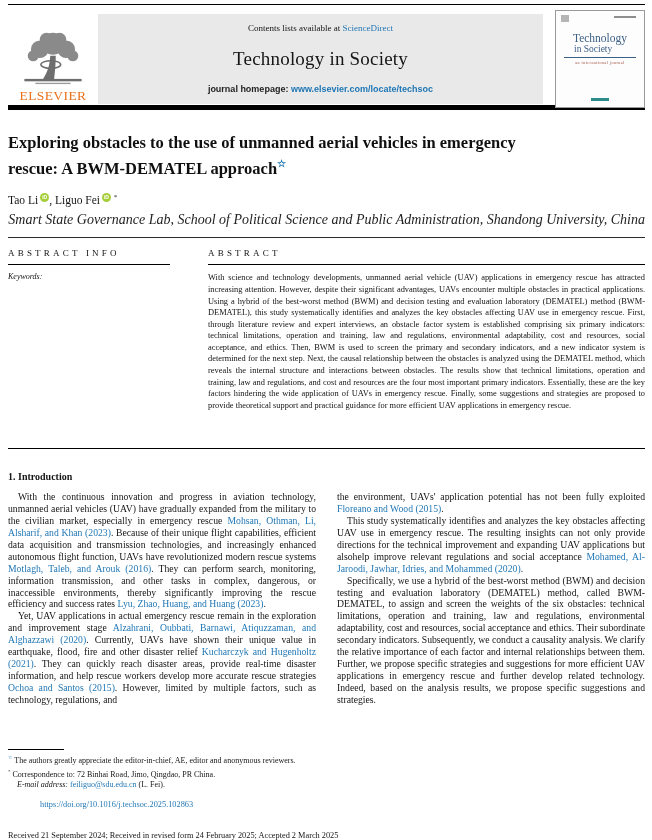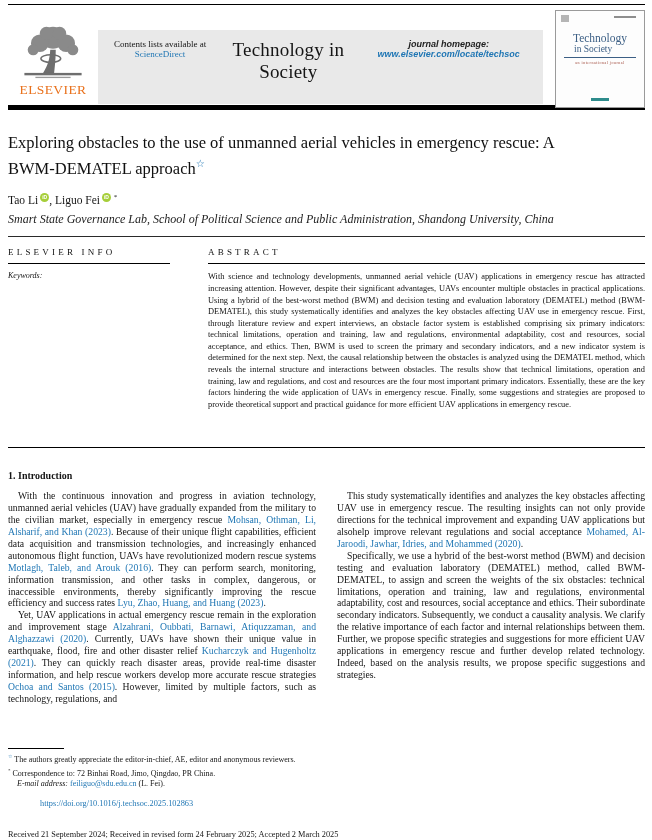--- a/index.html
+++ b/index.html
@@ -8,40 +8,40 @@
   }
   html,body{margin:0;padding:0;}
   body{
     width:652px;height:840px;overflow:hidden;background:#fff;color:#151515;
     font-family:"Liberation Serif",serif;
   }
   .page{padding:0 7px 0 8px;}
   .citation-line{padding-top:5px;text-align:center;font-size:8.5px;color:var(--accent);}
   .top-rule{border-top:1px solid #000;margin-top:4px;}
   .masthead{display:flex;margin-top:9px;height:90px;align-items:stretch;}
-  .logo-box{width:90px;display:flex;flex-direction:column;align-items:center;justify-content:center;padding-top:2px;}
+  .logo-box{width:90px;display:flex;flex-direction:column;align-items:center;justify-content:flex-end;padding-top:2px;}
   .logo-box svg{display:block;}
   .elsevier-wordmark{font-family:"Liberation Serif",serif;color:var(--elsevier-orange);font-size:13.5px;letter-spacing:.4px;margin-top:1px;}
-  .banner{flex:1;background:var(--banner-gray);display:flex;flex-direction:row;justify-content:space-between;text-align:center;padding:9px 4px 10px;margin-right:12px;margin-top:16px;}
+  .banner{flex:1;background:var(--banner-gray);display:flex;flex-direction:column;justify-content:space-between;text-align:center;padding:9px 4px 10px;margin-right:12px;}
   .contents-line{font-size:9px;}
   .journal-name{font-size:19px;letter-spacing:.2px;}
-  .homepage-line{font-family:"Liberation Sans",sans-serif;font-size:9px;font-weight:bold;color:#222;font-style:italic;}
+  .homepage-line{font-family:"Liberation Sans",sans-serif;font-size:9px;font-weight:bold;color:#222;}
   .homepage-line .link{font-weight:bold;}
   .cover-box{width:88px;height:96px;border:1px solid #9a9a9a;background:#fdfdfd;position:relative;flex:0 0 auto;align-self:center;}
   .cover-mark-tl{position:absolute;top:4px;left:5px;width:8px;height:7px;background:#b5b5b5;}
   .cover-mark-tr{position:absolute;top:5px;right:8px;width:22px;height:2px;background:#8e8e8e;}
   .cover-title{margin-top:22px;text-align:center;color:var(--cover-blue);font-size:11.5px;line-height:11px;}
   .cover-title-2{text-align:left;color:var(--cover-blue);font-size:9.5px;line-height:10px;padding-left:18px;}
   .cover-rule{border-top:1px solid var(--cover-blue);margin:3px 8px 2px;}
   .cover-subtitle{text-align:center;color:var(--cover-red);font-size:4px;letter-spacing:.5px;}
   .cover-mark-b{position:absolute;bottom:6px;left:50%;transform:translateX(-50%);width:18px;height:3px;background:#2e8c8c;}
   .black-bar{height:5px;background:var(--bar-black);margin-top:1px;}
   .article-title{margin-top:22px;font-size:16.5px;line-height:21px;color:#101010;max-width:560px;}
   .authors-line{margin-top:10px;font-size:11.5px;}
-  .affiliation{margin-top:7px;font-size:12px;font-style:italic;color:#222;}
+  .affiliation{margin-top:7px;font-size:14px;font-style:italic;color:#222;text-align:right;}
   .section-toprule{border-top:1.5px solid #2a2a2a;margin-top:9px;}
   .info-abstract{display:flex;margin-top:6px;min-height:196px;}
   .info-col{width:162px;margin-right:38px;flex:0 0 auto;}
   .abstract-col{flex:1;}
   .col-heading{font-size:9px;letter-spacing:3.2px;color:#111;padding-top:4px;}
   .heading-rule{border-top:1px solid #000;margin:6px 0 7px;}
   .keywords-label{font-size:8px;font-style:italic;margin-bottom:1px;}
   .keywords-list div{font-size:8px;line-height:11px;}
   .abstract-text{font-size:8.4px;line-height:11.6px;text-align:justify;color:#111;}
   .bottom-rule{border-top:1px solid #000;margin-top:8px;}
@@ -103,49 +103,50 @@
       <div class="cover-title">Technology</div>
       <div class="cover-title-2">in Society</div>
       <div class="cover-rule"></div>
       <div class="cover-subtitle">an international journal</div>
       <span class="cover-mark-b"></span>
     </div>
   </div>
 
   <div class="black-bar"></div>
 
-  <h1 class="article-title" style="font-weight:normal;margin:22px 0 14px;"><span>Exploring obstacles to the use of unmanned aerial vehicles in emergency rescue: A BWM-DEMATEL approach</span><span class="link sup">☆</span></h1>
+  <h1 class="article-title" style="font-weight:bold;margin:22px 0 14px;"><span>Exploring obstacles to the use of unmanned aerial vehicles in emergency rescue: A BWM-DEMATEL approach</span><span class="link sup">☆</span></h1>
   <div class="authors-line"><span>Tao Li</span><span class="orcid">iD</span><span>, Liguo Fei</span><span class="orcid">iD</span><span> </span><span class="sup">*</span></div>
   <div class="affiliation">Smart State Governance Lab, School of Political Science and Public Administration, Shandong University, China</div>
 
   <div class="section-toprule"></div>
 
   <div class="info-abstract">
     <div class="info-col">
-      <div class="col-heading">ELSEVIER INFO</div>
+      <div class="col-heading">ABSTRACT INFO</div>
       <div class="heading-rule"></div>
       <div class="keywords-label">Keywords:</div>
     </div>
     <div class="abstract-col">
       <div class="col-heading">ABSTRACT</div>
       <div class="heading-rule"></div>
       <div class="abstract-text">With science and technology developments, unmanned aerial vehicle (UAV) applications in emergency rescue has attracted increasing attention. However, despite their significant advantages, UAVs encounter multiple obstacles in practical applications. Using a hybrid of the best-worst method (BWM) and decision testing and evaluation laboratory (DEMATEL) method (BWM-DEMATEL), this study systematically identifies and analyzes the key obstacles affecting UAV use in emergency rescue. First, through literature review and expert interviews, an obstacle factor system is established comprising six primary indicators: technical limitations, operation and training, law and regulations, environmental adaptability, cost and resources, social acceptance, and ethics. Then, BWM is used to screen the primary and secondary indicators, and a new indicator system is determined for the next step. Next, the causal relationship between the obstacles is analyzed using the DEMATEL method, which reveals the internal structure and interactions between obstacles. The results show that technical limitations, operation and training, law and regulations, and cost and resources are the four most important primary indicators. Essentially, these are the key factors hindering the wide application of UAVs in emergency rescue. Finally, some suggestions and strategies are proposed to provide theoretical support and practical guidance for more efficient UAV applications in emergency rescue.</div>
     </div>
   </div>
 
   <div class="bottom-rule"></div>
 
   <div class="intro-heading">1. Introduction</div>
 
   <div class="columns">
     <div class="col">
         <p class="indent"><span>With the continuous innovation and progress in aviation technology, unmanned aerial vehicles (UAV) have gradually expanded from the military to the civilian market, especially in emergency rescue </span><span class="link">Mohsan, Othman, Li, Alsharif, and Khan (2023)</span><span>. Because of their unique flight capabilities, efficient data acquisition and transmission technologies, and increasingly enhanced autonomous flight function, UAVs have revolutionized modern rescue systems </span><span class="link">Motlagh, Taleb, and Arouk (2016)</span><span>. They can perform search, monitoring, information transmission, and other tasks in complex, dangerous, or inaccessible environments, thereby significantly improving the rescue efficiency and success rates </span><span class="link">Lyu, Zhao, Huang, and Huang (2023)</span><span>.</span></p>
         <p class="indent"><span>Yet, UAV applications in actual emergency rescue remain in the exploration and improvement stage </span><span class="link">Alzahrani, Oubbati, Barnawi, Atiquzzaman, and Alghazzawi (2020)</span><span>. Currently, UAVs have shown their unique value in earthquake, flood, fire and other disaster relief </span><span class="link">Kucharczyk and Hugenholtz (2021)</span><span>. They can quickly reach disaster areas, provide real-time disaster information, and help rescue workers develop more accurate rescue strategies </span><span class="link">Ochoa and Santos (2015)</span><span>. However, limited by multiple factors, such as technology, regulations, and</span></p>
       </div>
     <div class="col">
+        <p><span>the environment, UAVs' application potential has not been fully exploited </span><span class="link">Floreano and Wood (2015)</span><span>.</span></p>
         <p class="indent"><span>This study systematically identifies and analyzes the key obstacles affecting UAV use in emergency rescue. The resulting insights can not only provide directions for the technical improvement and expanding UAV applications but alsohelp improve relevant regulations and social acceptance </span><span class="link">Mohamed, Al-Jaroodi, Jawhar, Idries, and Mohammed (2020)</span><span>.</span></p>
         <p class="indent"><span>Specifically, we use a hybrid of the best-worst method (BWM) and decision testing and evaluation laboratory (DEMATEL) method, called BWM-DEMATEL, to assign and screen the weights of the six obstacles: technical limitations, operation and training, law and regulations, environmental adaptability, cost and resources, social acceptance and ethics. Their subordinate secondary indicators. Subsequently, we conduct a causality analysis. We clarify the relative importance of each factor and internal relationships between them. Further, we propose specific strategies and suggestions for more efficient UAV applications in emergency rescue and further develop related technology. Indeed, based on the analysis results, we propose specific suggestions and strategies.</span></p>
       </div>
   </div>
 
   <div class="footnote-rule"></div>
   <div class="footnotes">
       <p><span class="blue sup">☆</span><span> The authors greatly appreciate the editor-in-chief, AE, editor and anonymous reviewers.</span></p>
       <p><span class="sup">*</span><span> Correspondence to: 72 Binhai Road, Jimo, Qingdao, PR China.</span></p>
       <p class="indent"><span class="em">E-mail address: </span><span class="link">feiliguo@sdu.edu.cn</span><span> (L. Fei).</span></p>

